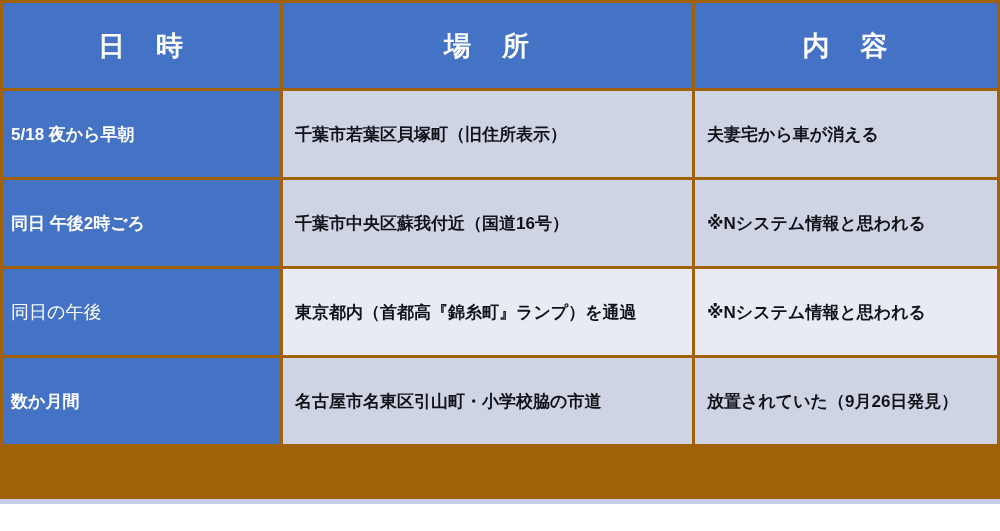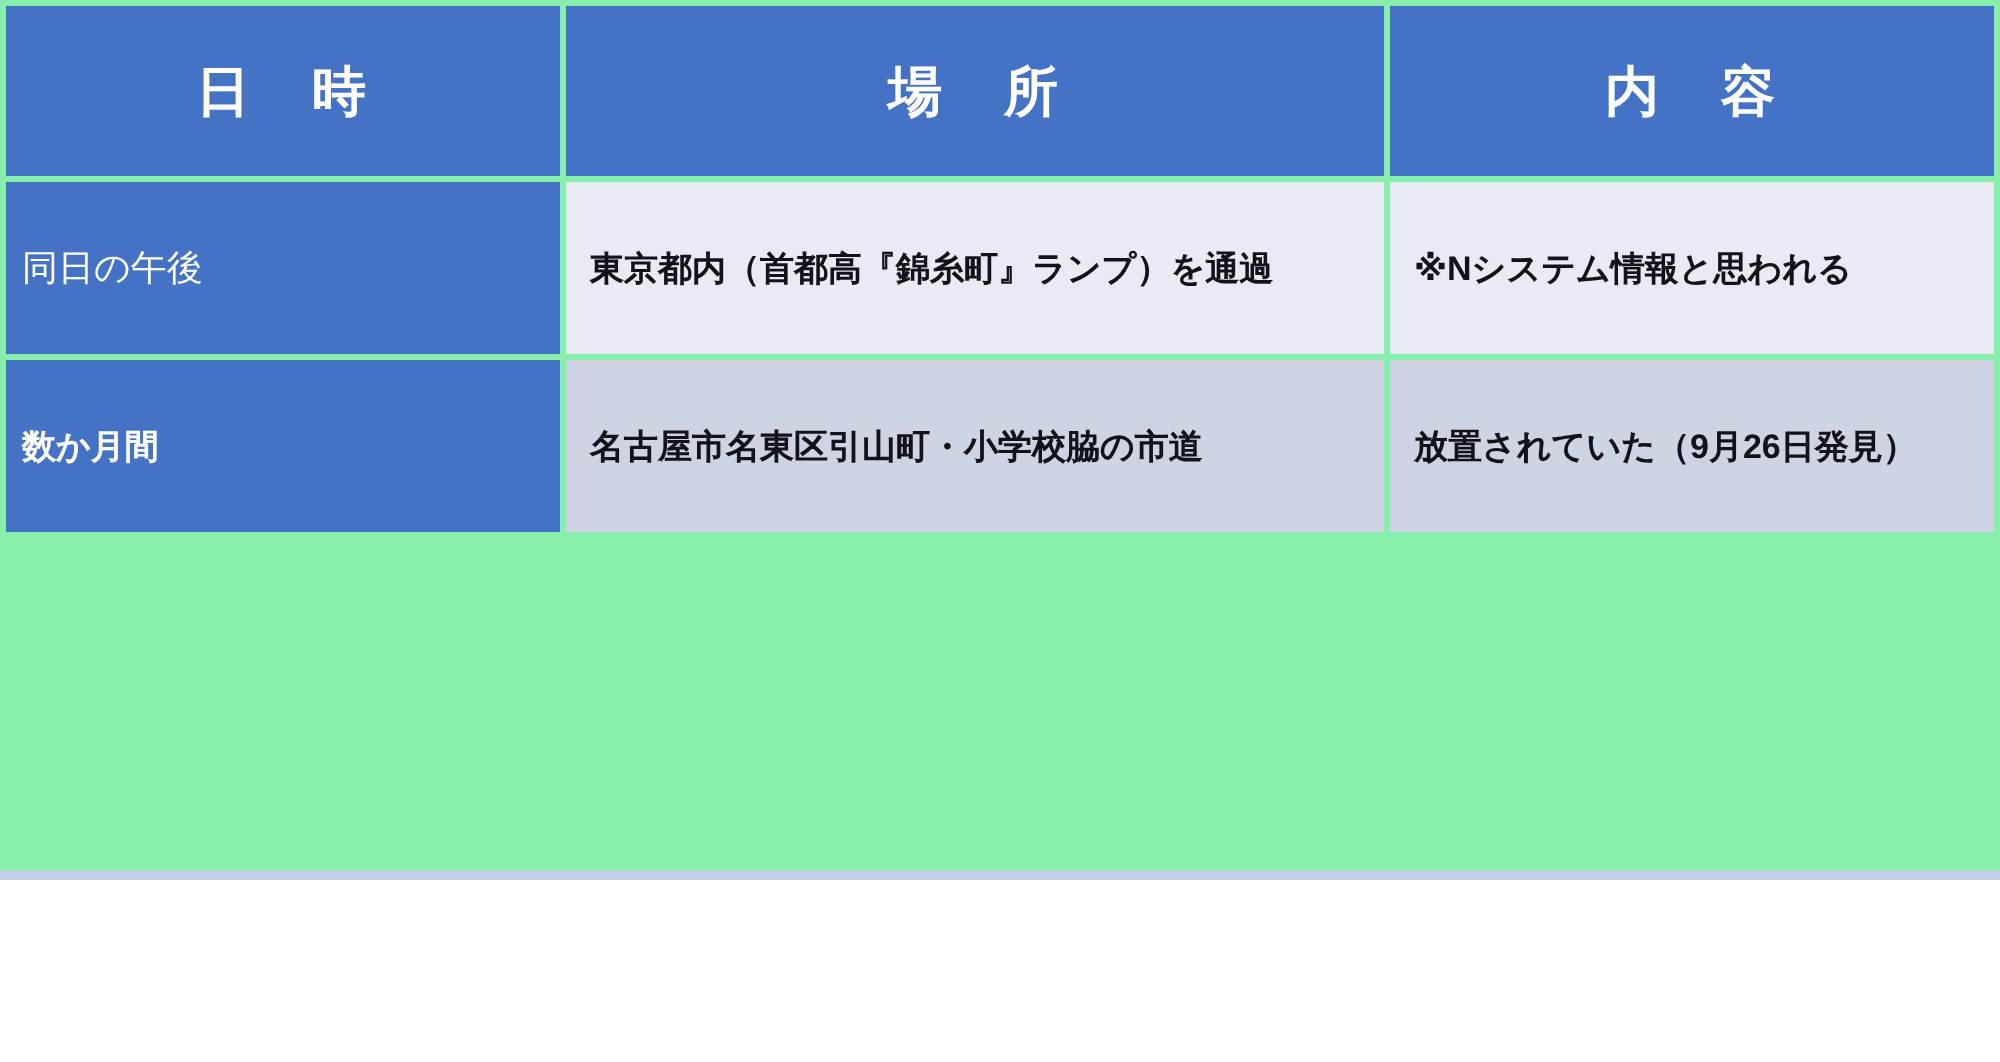--- a/index.html
+++ b/index.html
@@ -4,22 +4,22 @@
 <style>
   html, body {
     margin: 0;
     padding: 0;
     background: #ffffff;
     font-family: "Liberation Sans", "DejaVu Sans", sans-serif;
   }
   .canvas {
     position: relative;
     width: 1000px;
-    height: 440px;
-    background: #86efac;
+    height: 504px;
+    background: #a16207;
     overflow: hidden;
   }
   table.incident {
     border-collapse: separate;
     border-spacing: 3px;
     width: 1000px;
     table-layout: fixed;
   }
   table.incident col.c1 { width: 277px; }
   table.incident col.c2 { width: 409px; }
@@ -73,20 +73,30 @@
         <col class="c3">
       </colgroup>
     <thead>
       <tr>
         <th>日　時</th>
         <th>場　所</th>
         <th>内　容</th>
       </tr>
     </thead>
     <tbody>
+      <tr class="odd">
+        <td class="time">5/18 夜から早朝</td>
+        <td class="place">千葉市若葉区貝塚町（旧住所表示）</td>
+        <td class="desc">夫妻宅から車が消える</td>
+      </tr>
+      <tr class="odd">
+        <td class="time">同日 午後2時ごろ</td>
+        <td class="place">千葉市中央区蘇我付近（国道16号）</td>
+        <td class="desc">※Nシステム情報と思われる</td>
+      </tr>
       <tr class="even">
         <td class="time serif">同日の午後</td>
         <td class="place">東京都内（首都高『錦糸町』ランプ）を通過</td>
         <td class="desc">※Nシステム情報と思われる</td>
       </tr>
       <tr class="odd">
         <td class="time">数か月間</td>
         <td class="place">名古屋市名東区引山町・小学校脇の市道</td>
         <td class="desc">放置されていた（9月26日発見）</td>
       </tr>

